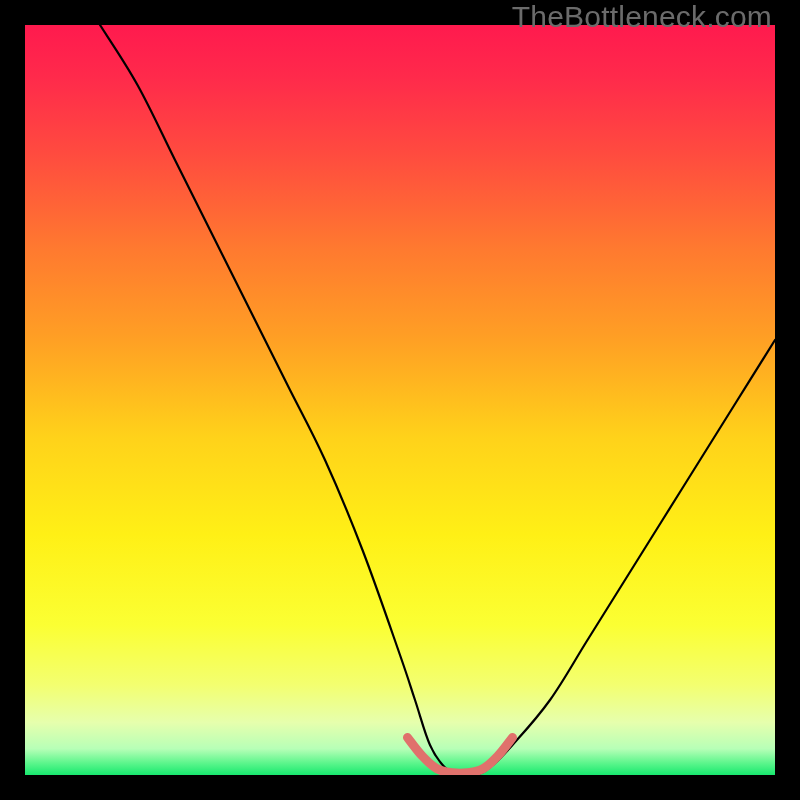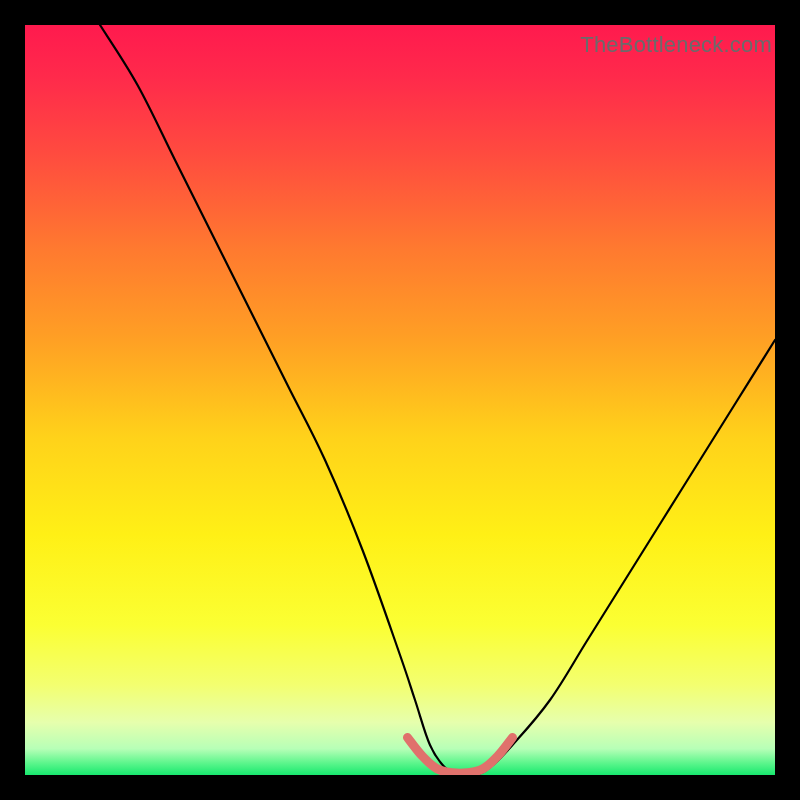--- a/index.html
+++ b/index.html
@@ -37,25 +37,24 @@
     left: 0;
     top: 0;
     width: 100%;
     height: 100%;
   }
   .watermark {
     position: absolute;
     top: 0px;
     right: 28px;
     color: #6b6b6b;
-    font-size: 22px;
+    font-size: 30px;
     font-weight: 500;
     letter-spacing: 0.2px;
     user-select: none;
-    margin-top: 32px;
   }
 </style>
 </head>
 <body>
 
 <div class="stage">
 
   <div class="plot-frame">
 
     <svg class="gradient-bg" viewBox="0 0 750 750" preserveAspectRatio="none">

